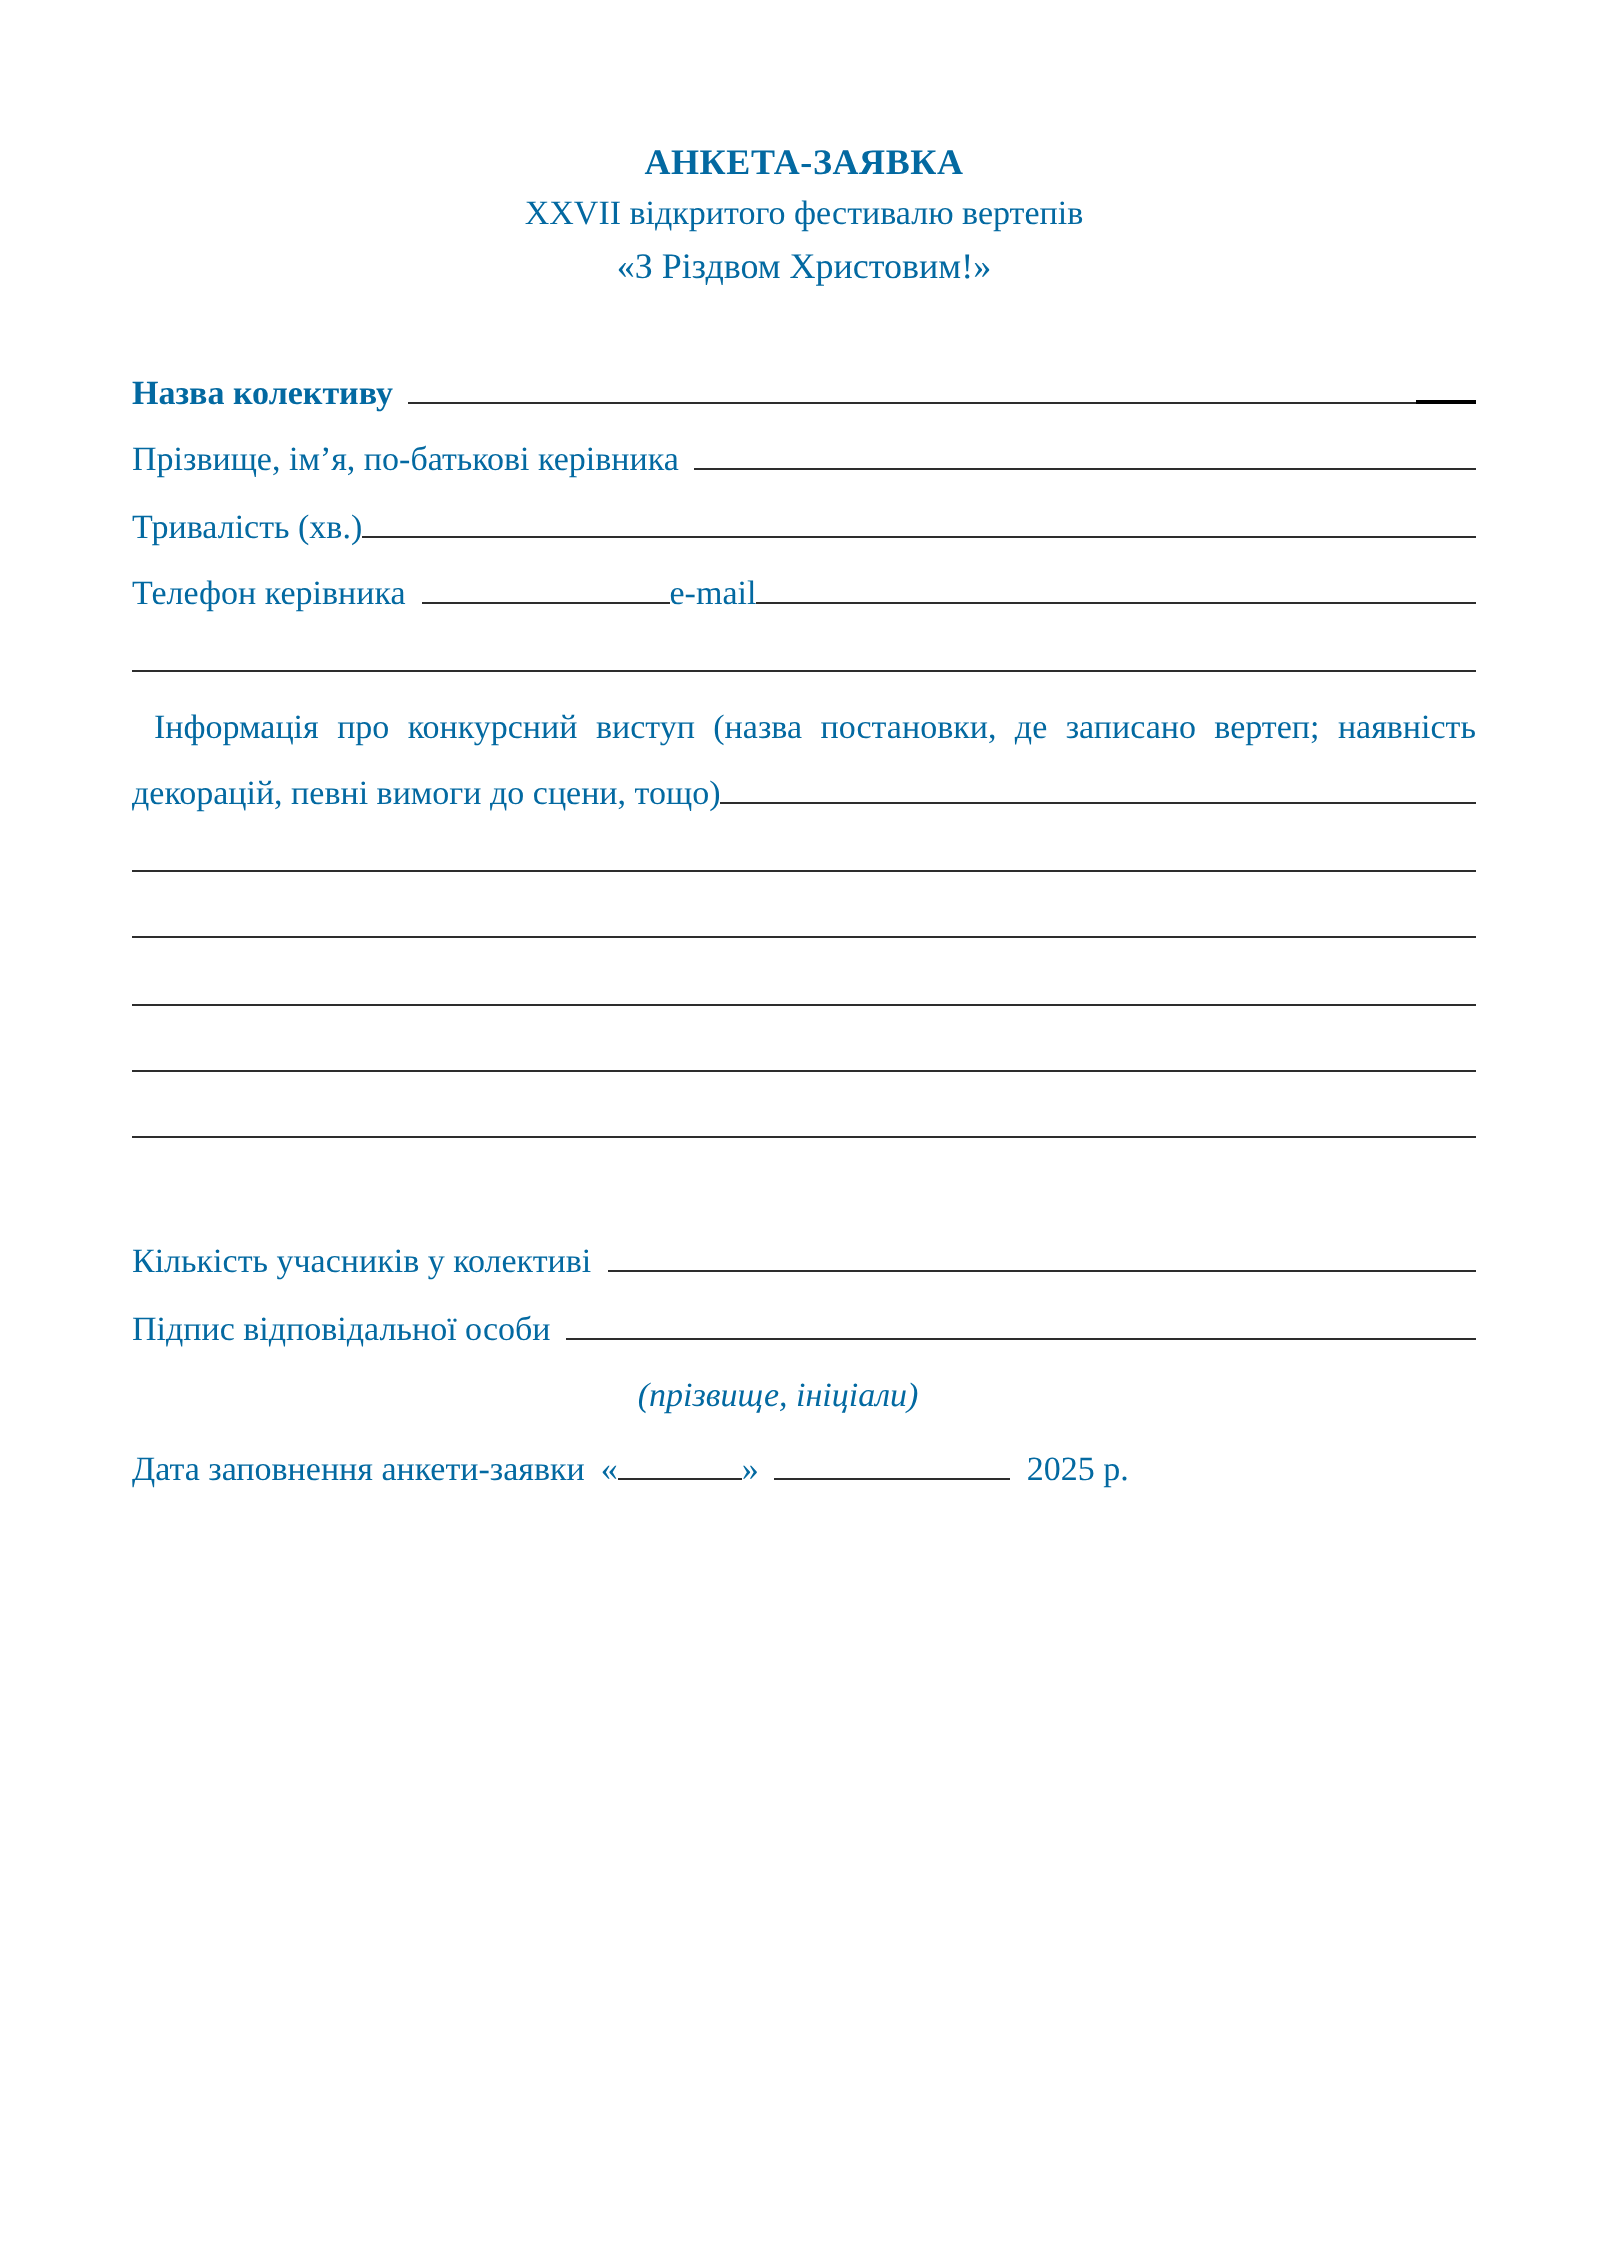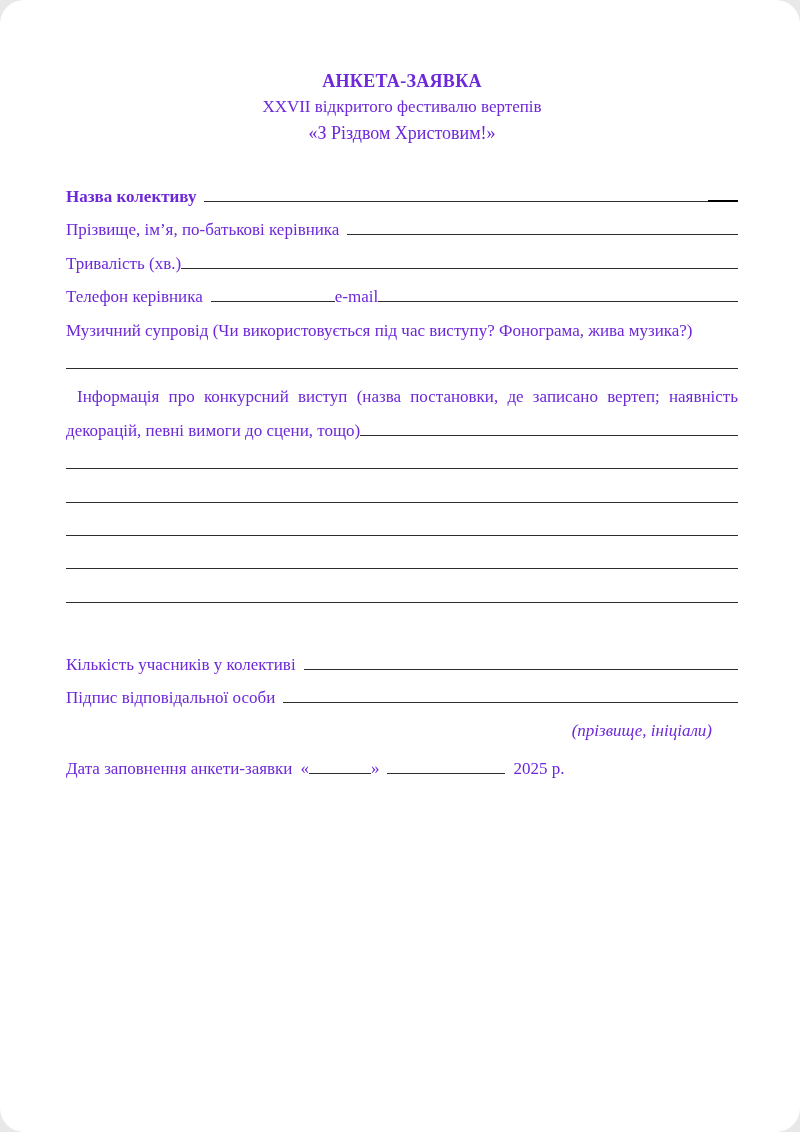--- a/index.html
+++ b/index.html
@@ -5,23 +5,22 @@
   html, body { margin: 0; padding: 0; background: #e8e8e8; }
   .page {
     width: 800px;
     height: 1132px;
     margin: 0 auto;
     background: #ffffff;
     box-sizing: border-box;
     padding: 68px 62px 0 66px;
     font-family: "Liberation Serif", "DejaVu Serif", serif;
     font-size: 17px;
-    color: #6d28d9;
+    color: #0369a1;
     overflow: hidden;
-    border-radius: 24px;
   }
   .header { text-align: center; line-height: 26px; }
   .header .title   { font-weight: bold; font-size: 18px; letter-spacing: 0.3px; }
   .header .festival{ font-weight: normal; font-size: 18px; }
   .header .eventinfo { font-style: italic; }
   .form { margin-top: 34px; }
   .row {
     display: flex;
     align-items: baseline;
     line-height: 33.4px;
@@ -42,21 +41,21 @@
   .low  { margin-bottom: -6px; }
   .boldseg {
     border-bottom: 2.5px solid #000000;
     margin-bottom: -1px;
     width: 30px;
   }
   .g { margin-left: 8px; }
   .strut { display: inline-block; width: 0; overflow: hidden; }
   .spacer { height: 33.4px; }
   .spacer-sm { height: 4px; }
-  .note-row { text-align: right; padding-right: 26px; line-height: 33.4px; }
+  .note-row { text-align: center; padding-right: 26px; line-height: 33.4px; }
 </style>
 </head>
 <body>
 
 <div class="page">
 
   <div class="header">
     <div class="title">АНКЕТА-ЗАЯВКА</div>
     <div class="subtitle">XXVII відкритого фестивалю вертепів</div>
     <div class="festival">«З Різдвом Христовим!»</div>
@@ -82,23 +81,20 @@
       <span class="fill grow low"></span>
     </div>
 
     <div class="row">
       <span>Телефон керівника</span>
       <span class="fill g" style="width:124px"></span>
       <span>e-mail</span>
       <span class="fill grow"></span>
     </div>
 
-    <div class="textrow">
-      <span>Музичний супровід (Чи використовується під час виступу? Фонограма, жива музика?)</span>
-    </div>
 
     <div class="row">
       <span class="strut">​</span>
       <span class="fill grow"></span>
     </div>
 
     <div class="textrow justify">
       <span>Інформація про конкурсний виступ (назва постановки, де записано вертеп; наявність</span>
     </div>
 

